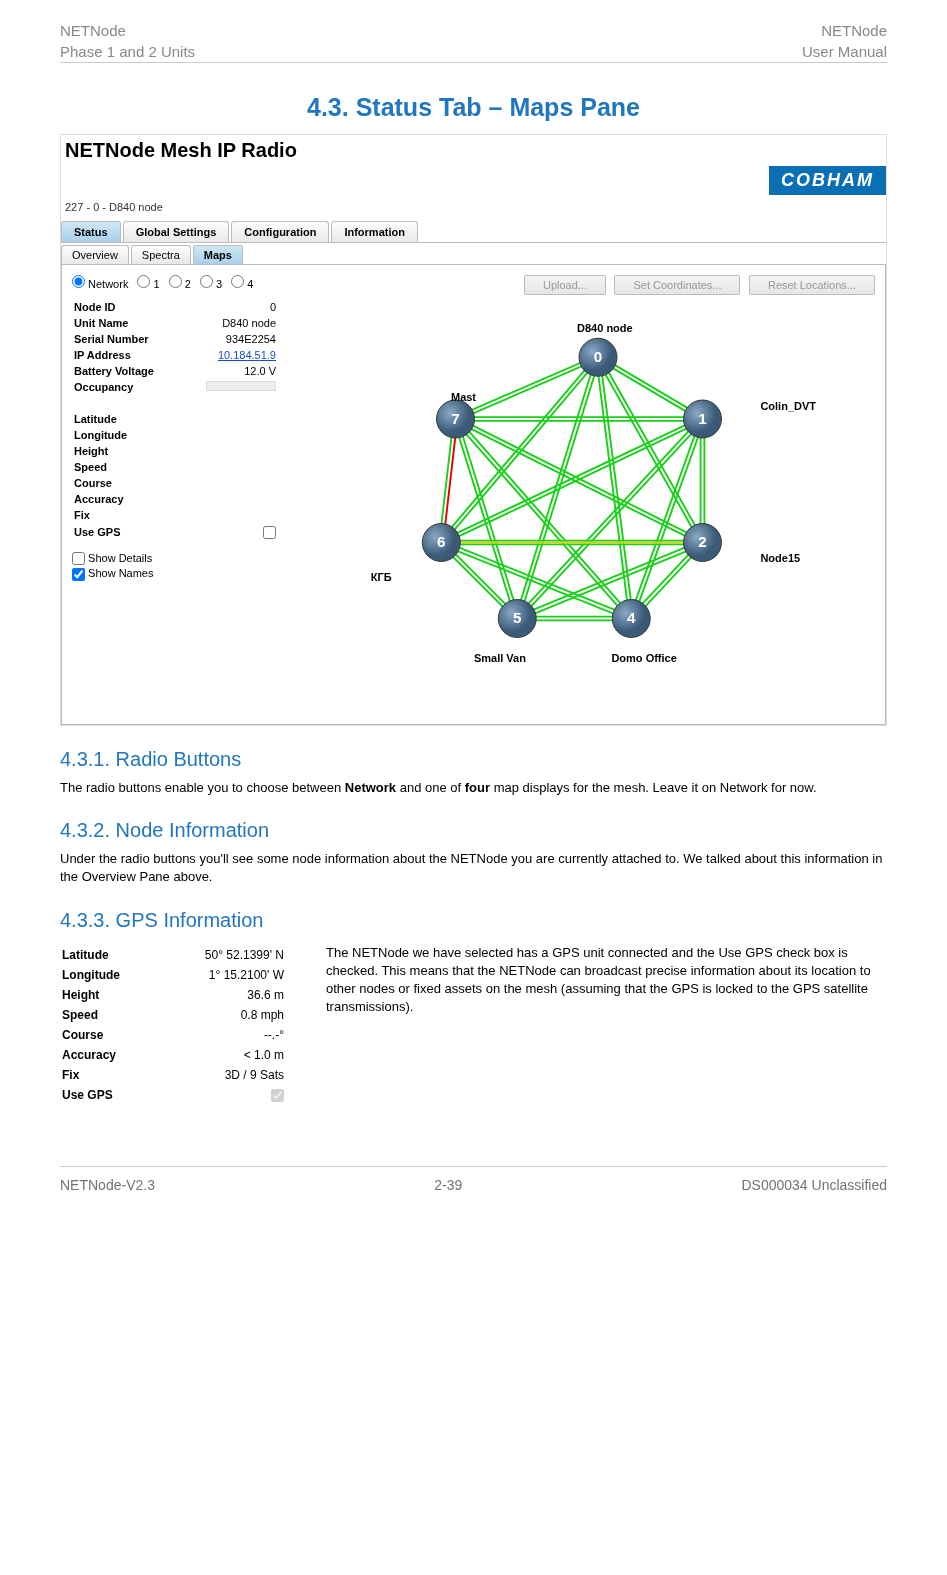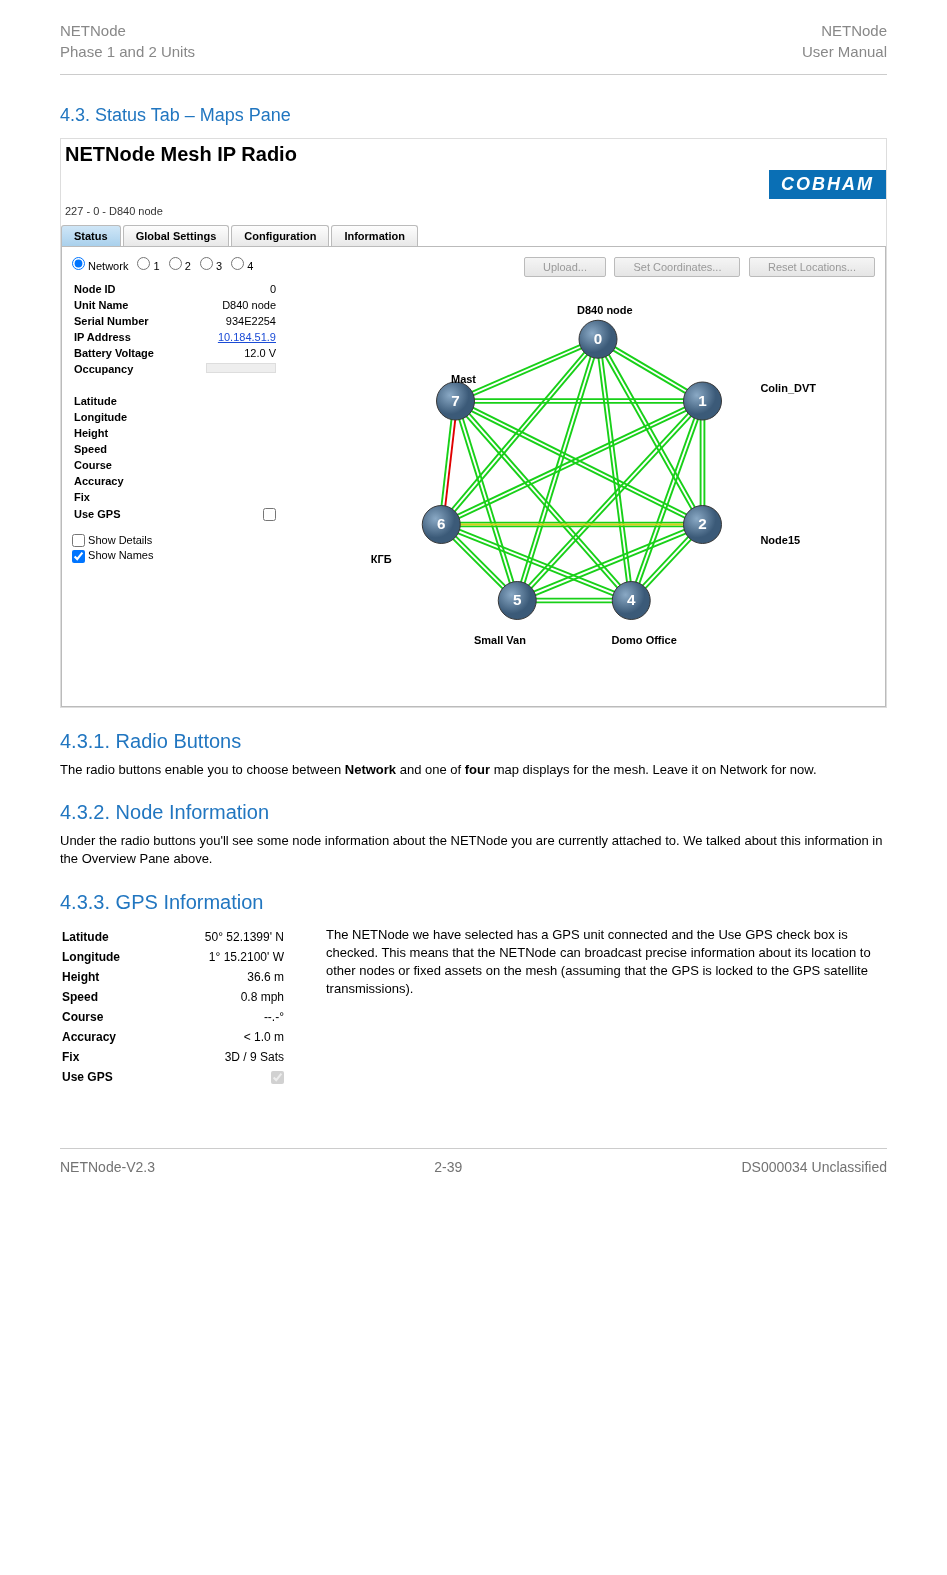--- a/index.html
+++ b/index.html
@@ -1,20 +1,20 @@
 <!DOCTYPE html>
 <html><head>
   <meta charset="utf-8">
   <style>
     * { margin: 0; padding: 0; box-sizing: border-box; }
     body { font-family: Verdana, Tahoma, Arial, sans-serif; background: #fff; color: #000; padding: 20px 60px; width: 947px; }
-    .header { display: flex; justify-content: space-between; color: #888; font-size: 15px; padding-bottom: 12px; border-bottom: 1px solid #ccc; margin-bottom: 30px; gap: 36px; }
+    .header { display: flex; justify-content: space-between; color: #888; font-size: 15px; padding-bottom: 0; border-bottom: 1px solid #ccc; margin-bottom: 30px; gap: 36px; }
     .header-left, .header-right { line-height: 1.4; }
     .header-right { text-align: right; }
-    .h1 { color: #2176c0; font-size: 18px; font-weight: normal; margin-bottom: 12px; }
+    .h1 { color: #2176c0; font-size: 25px; font-weight: bold; margin-bottom: 12px; text-align: center; }
     .h2 { color: #2176c0; font-size: 20px; margin-top: 22px; margin-bottom: 8px; }
     .body-text { font-size: 13px; line-height: 1.4; color: #000; }
     .body-text b { font-weight: bold; }
     .screenshot-box { border: 1px solid #ddd; background: #fff; margin-bottom: 20px; }
     .app-title { font-size: 20px; font-weight: bold; color: #000; margin: 4px 0 4px 4px; }
     .logo-row { display: flex; justify-content: flex-end; }
     .logo { background: #0a6fb5; color: #fff; font-weight: bold; font-style: italic; letter-spacing: 2px; padding: 4px 12px; font-size: 18px; font-family: Arial, sans-serif; }
     .breadcrumb { font-size: 11px; color: #333; margin: 6px 0 8px 4px; }
     .tabs1 { display: flex; border-bottom: 1px solid #bbb; }
     .tab1 { background: linear-gradient(#fdfdfd,#e8e8e8); border: 1px solid #bbb; border-bottom: none; padding: 4px 12px; font-size: 11px; font-weight: bold; margin-right: 2px; border-radius: 3px 3px 0 0; cursor: pointer; }
@@ -71,20 +71,25 @@
   <div class="logo-row">
       <div class="logo">COBHAM</div>
     </div>
   <div class="breadcrumb">227 - 0 - D840 node</div>
 
   <div class="tabs1">
     <div class="tab1 active">Status</div>
     <div class="tab1">Global Settings</div>
     <div class="tab1">Configuration</div>
     <div class="tab1">Information</div>
+  </div>
+  <div class="tabs2">
+    <div class="tab2">Overview</div>
+    <div class="tab2">Spectra</div>
+    <div class="tab2 active">Maps</div>
   </div>
 
   <div class="pane">
     <div class="leftcol">
       <div class="radiorow">
         <label><input type="radio" checked="" style=""> <span>Network</span></label>
         <label><input type="radio" style=""> <span>1</span></label>
         <label><input type="radio" style=""> <span>2</span></label>
         <label><input type="radio" style=""> <span>3</span></label>
         <label><input type="radio" style=""> <span>4</span></label>

